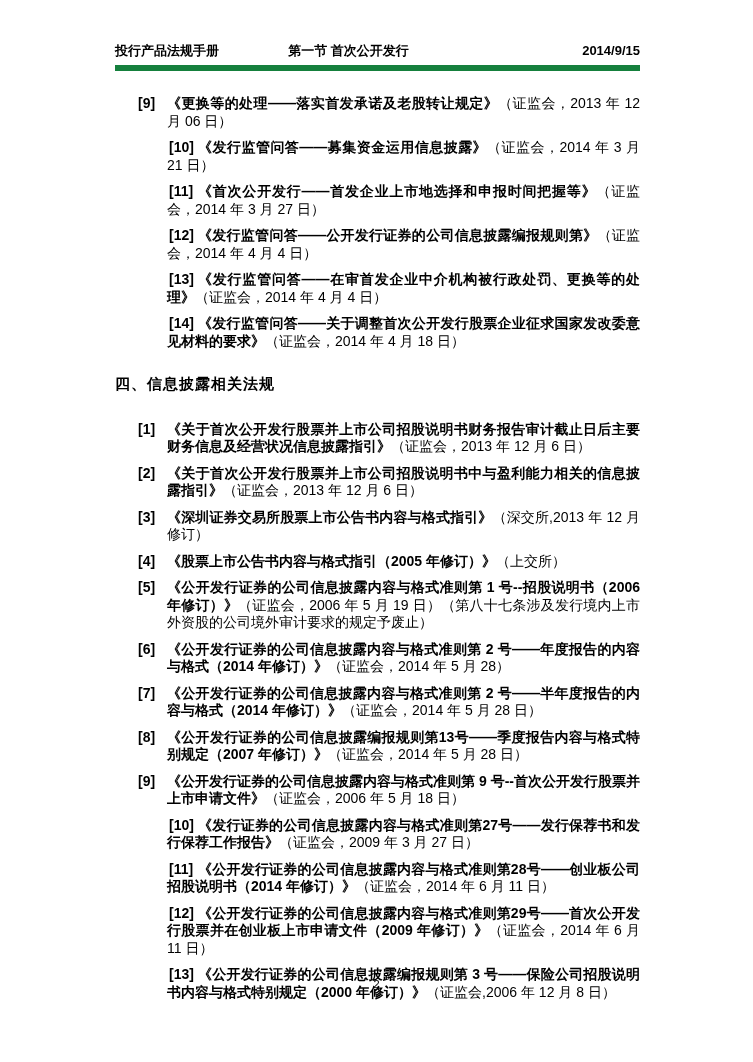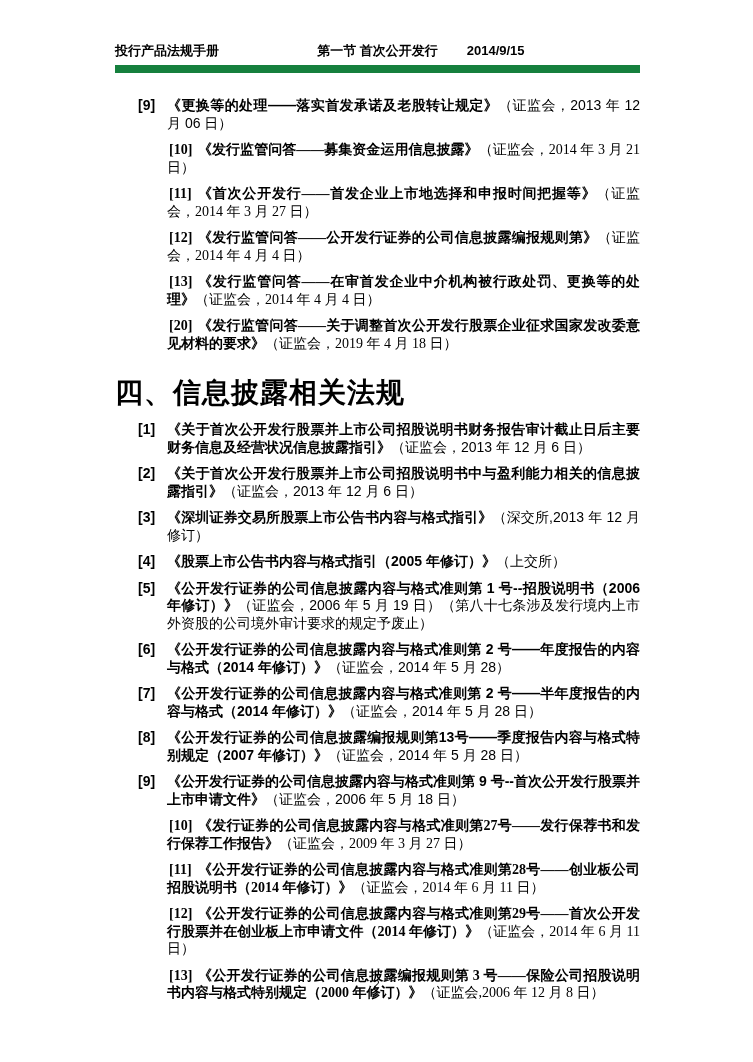--- a/index.html
+++ b/index.html
@@ -13,51 +13,51 @@
     overflow: hidden;
     padding: 44px 113px 0 115px;
   }
   
   .hdr {
     display: flex;
     align-items: baseline;
     font-size: 13px;
     font-weight: bold;
     padding-bottom: 7px;
-    border-bottom: 8px solid #15803d;
+    border-bottom: 6px solid #15803d;
     line-height: 1.1;
   }
   .hdr-left  { width: 33%; text-align: left; }
-  .hdr-center{ width: 34%; text-align: center; }
-  .hdr-right { width: 33%; }
+  .hdr-center{ width: 34%; text-align: left; }
+  .hdr-right { width: 33%; text-align: right; }
   
   .list { margin-top: 24px; }
   .reg-item {
     position: relative;
     padding-left: 52px;
     margin-bottom: 9px;
     font-size: 14px;
     line-height: 17.5px;
     text-align: justify;
   }
   .reg-item .num {
     position: absolute;
     left: 23px;
     top: 0;
     font-weight: bold;
     letter-spacing: 0;
   }
-  .reg-item.wide { text-indent: 31px; font-family: Liberation Serif, serif; }
+  .reg-item.wide { text-indent: 31px; }
   .reg-item .title { font-weight: bold; }
   .reg-item .meta  { font-weight: normal; }
   
   .section-heading {
-    font-size: 28px;
+    font-size: 15px;
     font-weight: bold;
-    margin: 26px 0 12px 0;
+    margin: 26px 0 28px 0;
     letter-spacing: 1px;
     line-height: 1.1;
   }
   
   .ftr {
     position: absolute;
     left: 0;
     right: 0;
     bottom: 72px;
     text-align: center;
@@ -90,21 +90,21 @@
 
   <div class="reg-item wide">
     <span class="num">[12]</span><span class="title">《发行监管问答——公开发行证券的公司信息披露编报规则第》</span><span class="meta">（证监会，2014 年 4 月 4 日）</span>
   </div>
 
   <div class="reg-item wide">
     <span class="num">[13]</span><span class="title">《发行监管问答——在审首发企业中介机构被行政处罚、更换等的处理》</span><span class="meta">（证监会，2014 年 4 月 4 日）</span>
   </div>
 
   <div class="reg-item wide">
-    <span class="num">[20]</span><span class="title">《发行监管问答——关于调整首次公开发行股票企业征求国家发改委意见材料的要求》</span><span class="meta">（证监会，2019 年 4 月 18 日）</span>
+    <span class="num">[14]</span><span class="title">《发行监管问答——关于调整首次公开发行股票企业征求国家发改委意见材料的要求》</span><span class="meta">（证监会，2014 年 4 月 18 日）</span>
   </div>
 </div>
 
   <div class="section-heading">四、信息披露相关法规</div>
 
   <div class="list" id="list-disclosure" style="margin-top:0;">
   <div class="reg-item">
     <span class="num">[1]</span><span class="title">《关于首次公开发行股票并上市公司招股说明书财务报告审计截止日后主要财务信息及经营状况信息披露指引》</span><span class="meta">（证监会，2013 年 12 月 6 日）</span>
   </div>
 
@@ -142,21 +142,21 @@
 
   <div class="reg-item wide">
     <span class="num">[10]</span><span class="title">《发行证券的公司信息披露内容与格式准则第27号——发行保荐书和发行保荐工作报告》</span><span class="meta">（证监会，2009 年 3 月 27 日）</span>
   </div>
 
   <div class="reg-item wide">
     <span class="num">[11]</span><span class="title">《公开发行证券的公司信息披露内容与格式准则第28号——创业板公司招股说明书（2014 年修订）》</span><span class="meta">（证监会，2014 年 6 月 11 日）</span>
   </div>
 
   <div class="reg-item wide">
-    <span class="num">[12]</span><span class="title">《公开发行证券的公司信息披露内容与格式准则第29号——首次公开发行股票并在创业板上市申请文件（2014 年修订）》</span><span class="meta">（证监会，2014 年 6 月 11 日）</span>
+    <span class="num">[12]</span><span class="title">《公开发行证券的公司信息披露内容与格式准则第29号——首次公开发行股票并在创业板上市申请文件（2009 年修订）》</span><span class="meta">（证监会，2014 年 6 月 11 日）</span>
   </div>
 
   <div class="reg-item wide">
     <span class="num">[13]</span><span class="title">《公开发行证券的公司信息披露编报规则第 3 号——保险公司招股说明书内容与格式特别规定（2000 年修订）》</span><span class="meta">（证监会,2006 年 12 月 8 日）</span>
   </div>
 </div>
 
   <div class="ftr">
     <span>2</span>
   </div>

